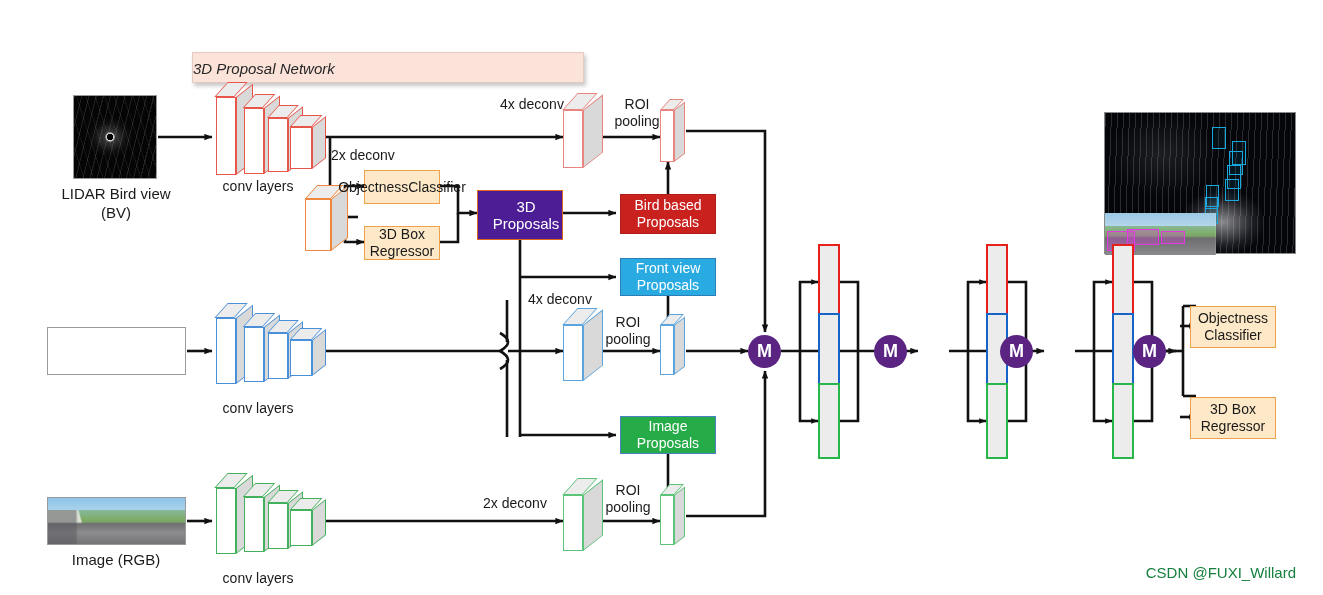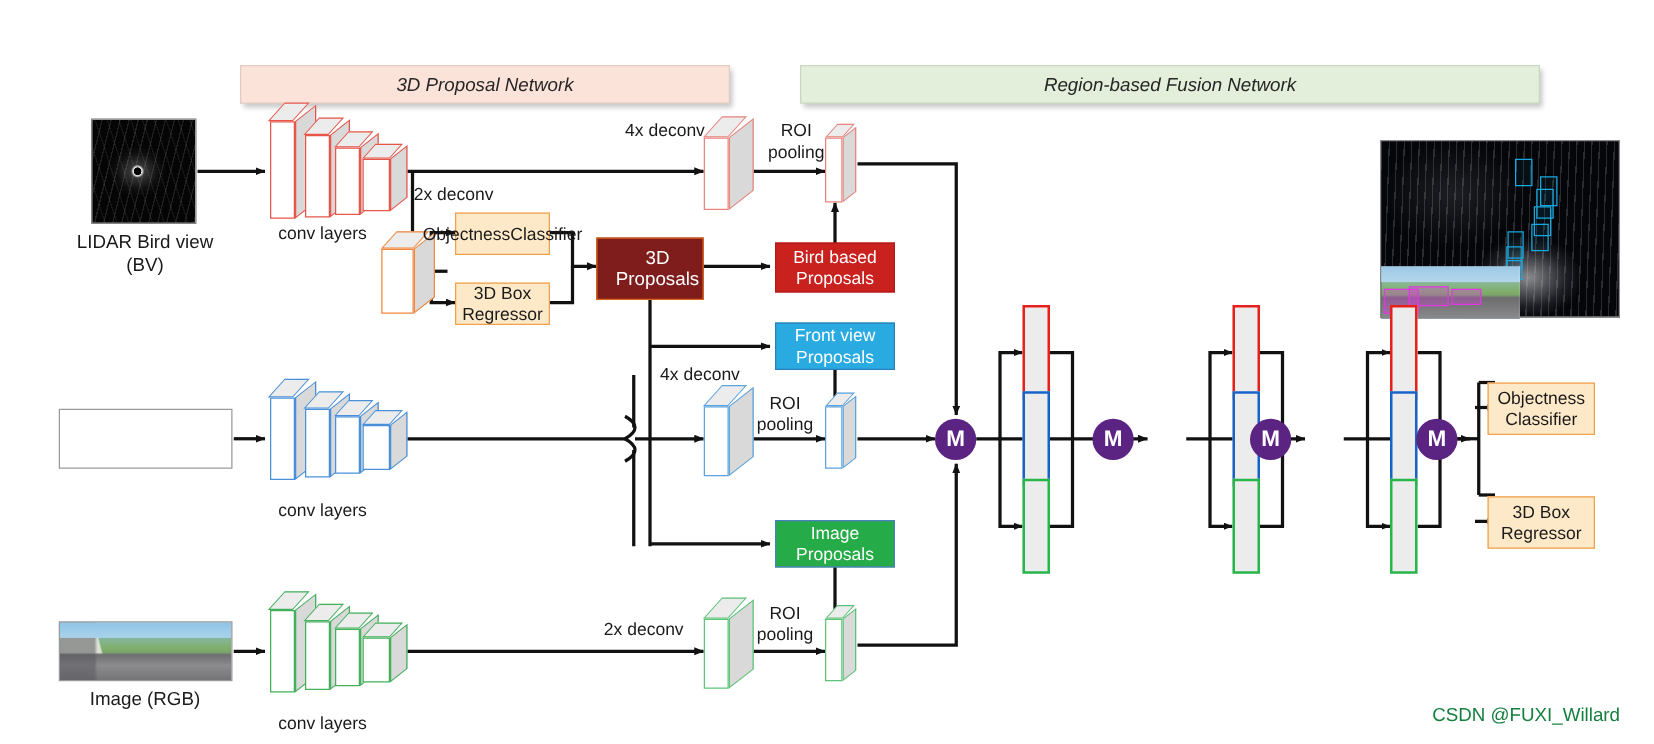--- a/index.html
+++ b/index.html
@@ -6,21 +6,21 @@
   body{
     width:1323px;height:595px;position:relative;overflow:hidden;
     font-family:"Liberation Sans","DejaVu Sans",sans-serif;
     color:#1a1a1a;
   }
   #stage{position:absolute;left:0;top:0;width:1323px;height:595px;}
   svg#wires{position:absolute;left:0;top:0;width:1323px;height:595px;pointer-events:none;}
 
   
   .banner{
-    position:absolute;height:31px;line-height:31px;text-align:center;
+    position:absolute;height:31px;line-height:31px;
     font-style:italic;font-size:15px;color:#262626;
     border:1px solid rgba(0,0,0,.10);
     box-shadow:2px 3px 4px rgba(0,0,0,.22);
     box-sizing:border-box;
   }
   #banner-proposal{left:192px;top:52px;width:392px;background:#fbe3da;}
   #banner-fusion{left:640px;top:52px;width:592px;background:#e3efda;}
 
   
   .thumb{position:absolute;box-sizing:border-box;border:1px solid #9a9a9a;}
@@ -76,21 +76,21 @@
   .stack{position:absolute;}
   .slab{position:absolute;}
   .slab .face{position:absolute;left:0;top:0;box-sizing:border-box;background:#ffffff;}
   .slab .side{position:absolute;box-sizing:border-box;background:#d9d9d9;}
   .slab .top{position:absolute;box-sizing:border-box;background:#ececec;}
 
   
   .fbox{position:absolute;box-sizing:border-box;display:flex;align-items:center;justify-content:center;
         text-align:center;font-size:14px;line-height:17px;}
   .cream{background:#fde9c8;border:1.6px solid #f0a04a;color:#1a1a1a;}
-  .orange{background:#7f1d1d;border:1.6px solid #e0661a;color:#ffffff;font-size:15px;padding-left:12px;}
+  .orange{background:#4c1d95;border:1.6px solid #e0661a;color:#ffffff;font-size:15px;padding-left:12px;}
   .red{background:#c9211e;border:1.6px solid #b01c19;color:#ffffff;}
   .cyan{background:#29abe2;border:1.6px solid #2b7fb8;color:#ffffff;}
   .green{background:#25ab47;border:1.6px solid #4a7fc1;color:#ffffff;}
 
   
   .fbar{position:absolute;box-sizing:border-box;background:#ececec;width:22px;height:76px;}
   .fbar.r{border:2.2px solid #e8201b;}
   .fbar.b{border:2.2px solid #1763c6;}
   .fbar.g{border:2.2px solid #26b64a;}
 
@@ -190,21 +190,20 @@
       <path d="M1166,351 L1183,351"></path>
       <path d="M1183,306 L1183,396"></path>
       <path d="M1183,306 L1196,306"></path>
       <path d="M1183,396 L1196,396"></path>
       <path d="M1180,326 L1196,326" marker-end="url(#ahs)"></path>
       <path d="M1180,417 L1196,417" marker-end="url(#ahs)"></path>
     </g>
   </svg>
 
   <div class="banner" id="banner-proposal">3D Proposal Network</div>
-  <div class="banner" id="banner-fusion">Region-based Fusion Network</div>
 
   <div class="thumb" id="img-bv"></div>
   <div class="caption" id="cap-bv">
     <div>LIDAR Bird view</div>
     <div>(BV)</div>
   </div>
 
   <div class="thumb" id="img-fv"></div>
 
   <div class="thumb" id="img-rgb"></div>

